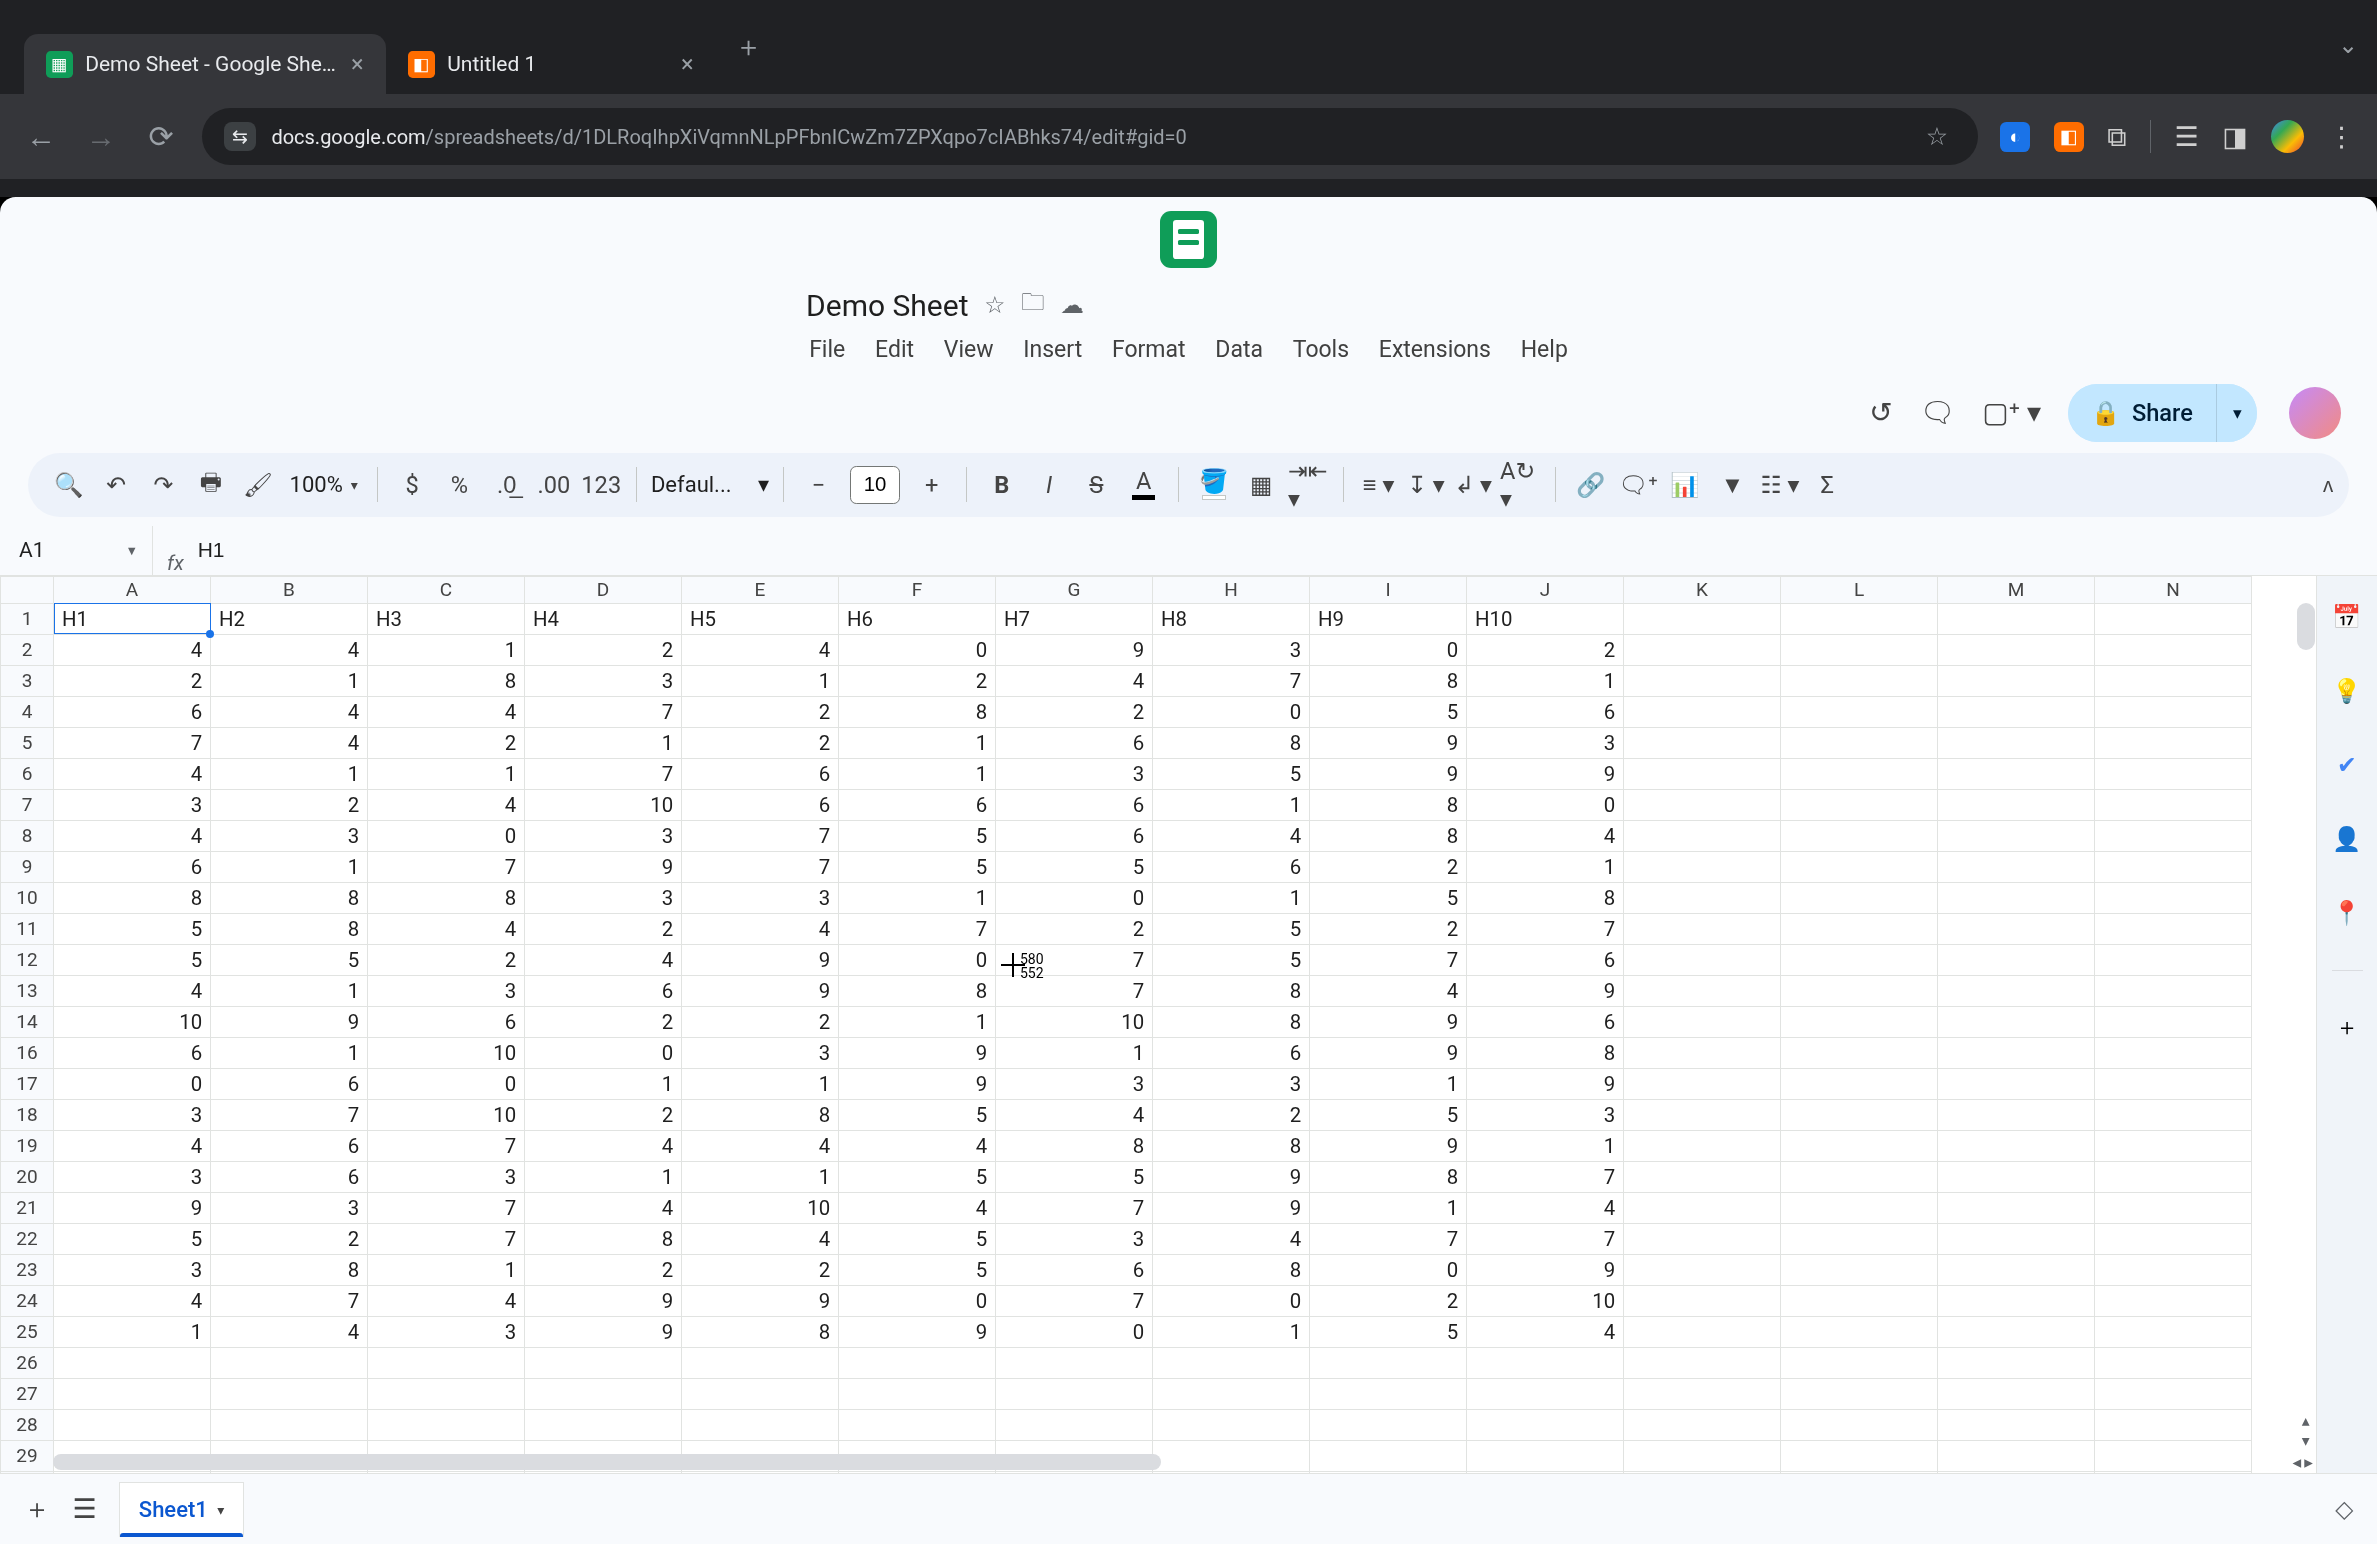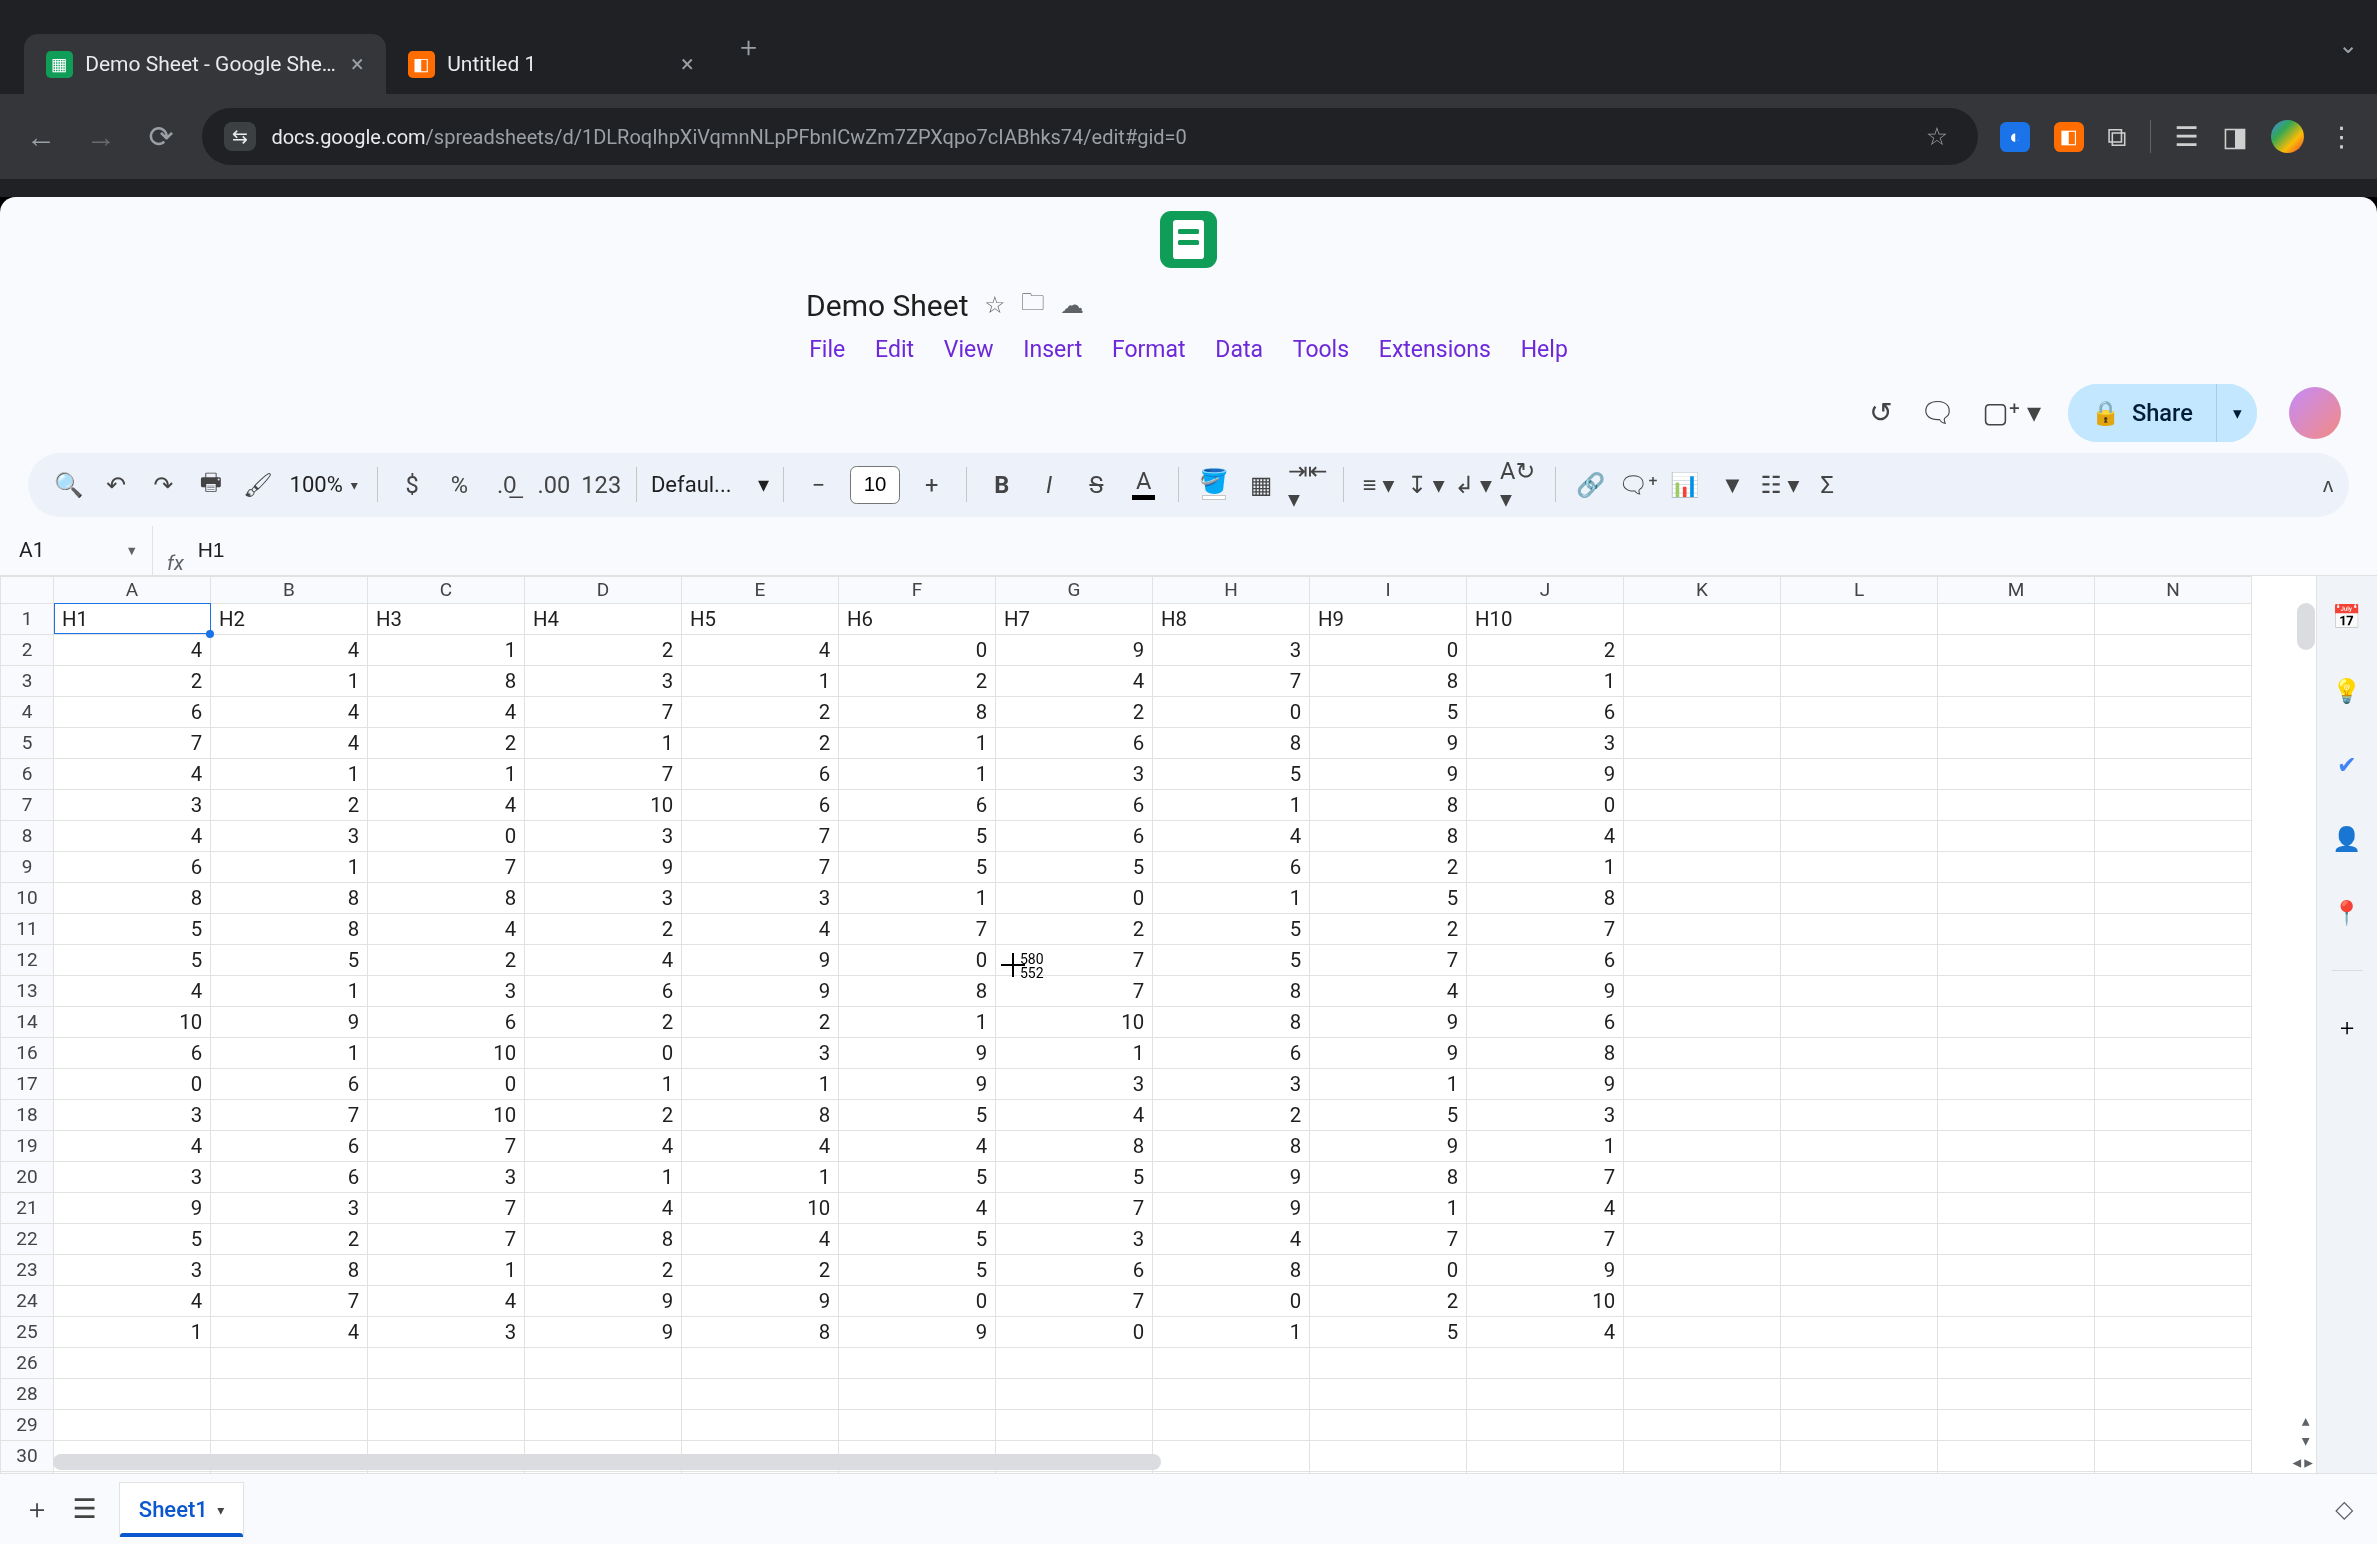--- a/index.html
+++ b/index.html
@@ -35,21 +35,21 @@
   .title-row { display:flex; align-items:center; padding:14px 28px 0 28px; gap:17.3px;flex-direction:column; }
   .doc-logo { width:57px; height:57px; border-radius:11px; background:#0f9d58; display:flex; align-items:center; justify-content:center; }
   .doc-logo-inner { width:31px; height:39px; background:#fff; border-radius:3.1px; position:relative;}
   .doc-logo-inner::before, .doc-logo-inner::after { content:""; position:absolute; left:4.7px; right:4.7px; height:4.7px; background:#0f9d58; border-radius:1.6px;}
   .doc-logo-inner::before { top:9.4px;}
   .doc-logo-inner::after { top:20.4px;}
   .doc-name-wrap { display:flex; flex-direction:column; gap:3.1px; flex:1;}
   .doc-name-line { display:flex; align-items:center; gap:15.7px; }
   .doc-name { font-size:30px; color:#1f1f1f; }
   .title-icon { color:#5f6368; font-size:23.6px; cursor:pointer;}
-  .menus { display:flex; gap:23.6px; font-size:23px; color:#6d28d9; padding-top:4.7px;}
+  .menus { display:flex; gap:23.6px; font-size:23px; color:#404040; padding-top:4.7px;}
   .menus span { cursor:pointer; padding:3.1px 3.1px;}
   .title-right { display:flex; align-items:center; gap:27px; margin-left:auto; padding-right:7.9px;}
   .tr-icon { color:#444; font-size:28px; cursor:pointer;}
   .share-btn { display:flex; align-items:center; gap:11px; background:#c2e7ff; color:#001d35; border-radius:38px 0 0 38px; height:58px; padding:0 23.6px 0 23.6px; font-size:23.6px; font-weight:500; cursor:pointer;}
   .share-wrap { display:flex; align-items:center; border-radius:38px; overflow:hidden; background:#c2e7ff;}
   .share-caret { background:#c2e7ff; height:58px; width:41px; display:flex; align-items:center; justify-content:center; border-left:0.8px solid rgba(0,0,0,.12); color:#001d35; font-size:17.3px; cursor:pointer;}
   .profile { width:52px; height:52px; border-radius:50%; background:linear-gradient(135deg,#c58af9,#f28b82); margin-left:4.7px;}
 
   
   .toolbar { margin:11px 28px 0 28px; background:#edf2fa; border-radius:38px; height:64px; display:flex; align-items:center; padding:0 20.4px; gap:6.3px; position:relative;}
@@ -719,20 +719,37 @@
               <td></td>
               <td></td>
               <td></td>
               <td></td>
               <td></td>
               <td></td>
               <td></td>
               <td></td>
             </tr>
             <tr>
+              <th class="rowhdr">27</th>
+              <td></td>
+              <td></td>
+              <td></td>
+              <td></td>
+              <td></td>
+              <td></td>
+              <td></td>
+              <td></td>
+              <td></td>
+              <td></td>
+              <td></td>
+              <td></td>
+              <td></td>
+              <td></td>
+            </tr>
+            <tr>
               <th class="rowhdr">28</th>
               <td></td>
               <td></td>
               <td></td>
               <td></td>
               <td></td>
               <td></td>
               <td></td>
               <td></td>
               <td></td>

